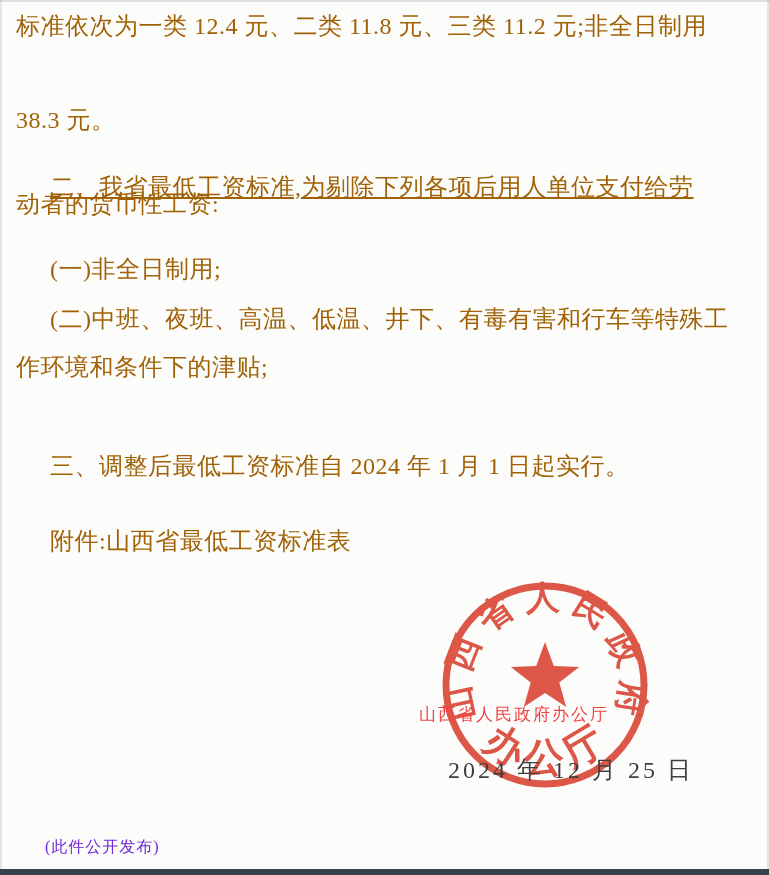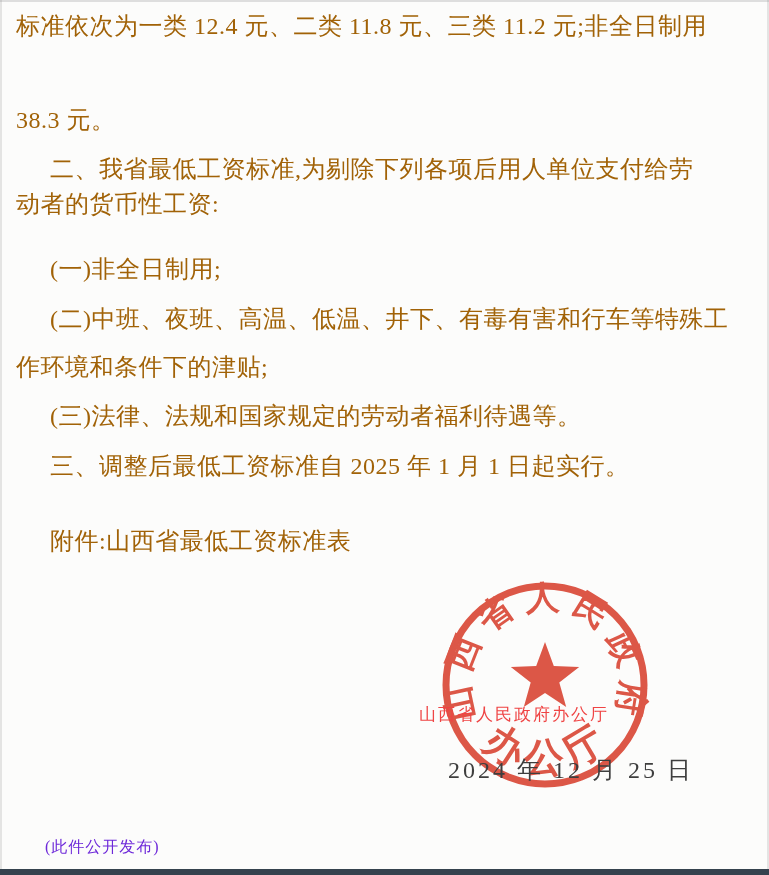--- a/index.html
+++ b/index.html
@@ -23,21 +23,21 @@
     font-size:24px;
     line-height:1.2;
     letter-spacing:0.5px;
     white-space:nowrap;
     color:#a16207;
   }
   .indent { left:50px; }
   .l0  { top:12px;  }
   .l1  { top:59px;  }
   .l2  { top:106px; }
-  .l3  { top:155px; }
+  .l3  { top:173px;text-decoration:underline; }
   .l4  { top:190px; }
   .l5  { top:255px; }
   .l6  { top:305px; }
   .l7  { top:353px; }
   .l8  { top:402px; }
   .l9  { top:452px; }
   .l10 { top:527px; }
 
   .seal {
     position:absolute;
@@ -73,22 +73,21 @@
   <div class="edge-left"></div>
   <div class="edge-right"></div>
 
   <div class="line l0">标准依次为一类 12.4 元、二类 11.8 元、三类 11.2 元;非全日制用</div>
   <div class="line l2">38.3 元。</div>
   <div class="line l3 indent">二、我省最低工资标准,为剔除下列各项后用人单位支付给劳</div>
   <div class="line l4">动者的货币性工资:</div>
   <div class="line l5 indent">(一)非全日制用;</div>
   <div class="line l6 indent">(二)中班、夜班、高温、低温、井下、有毒有害和行车等特殊工</div>
   <div class="line l7">作环境和条件下的津贴;</div>
-  <div class="line l8 indent">(三)法律、法规和国家规定的劳动者福利待遇等。</div>
-  <div class="line l9 indent">三、调整后最低工资标准自 2025 年 1 月 1 日起实行。</div>
+  <div class="line l9 indent">三、调整后最低工资标准自 2024 年 1 月 1 日起实行。</div>
   <div class="line l10 indent">附件:山西省最低工资标准表</div>
 
   <svg class="seal" viewBox="0 0 230 230">
     <defs>
       <path id="sealArcPath" d="M 46 147 A 76 76 0 1 1 184 147" fill="none"></path>
       <path id="sealBottomPath" d="M 50 172 A 87 87 0 0 0 180 172" fill="none"></path>
     </defs>
     <circle cx="115" cy="115" r="99" fill="none" stroke-width="7" stroke="#d8412f"></circle>
     <path d="M115,72 L123.8,95.9 L149.2,96.9 L129.3,112.6 L136.2,137.1 L115,123 L93.8,137.1 L100.7,112.6 L80.8,96.9 L106.2,95.9 Z" fill="#d8412f"></path>
     <text font-size="34" fill="#d8412f">

